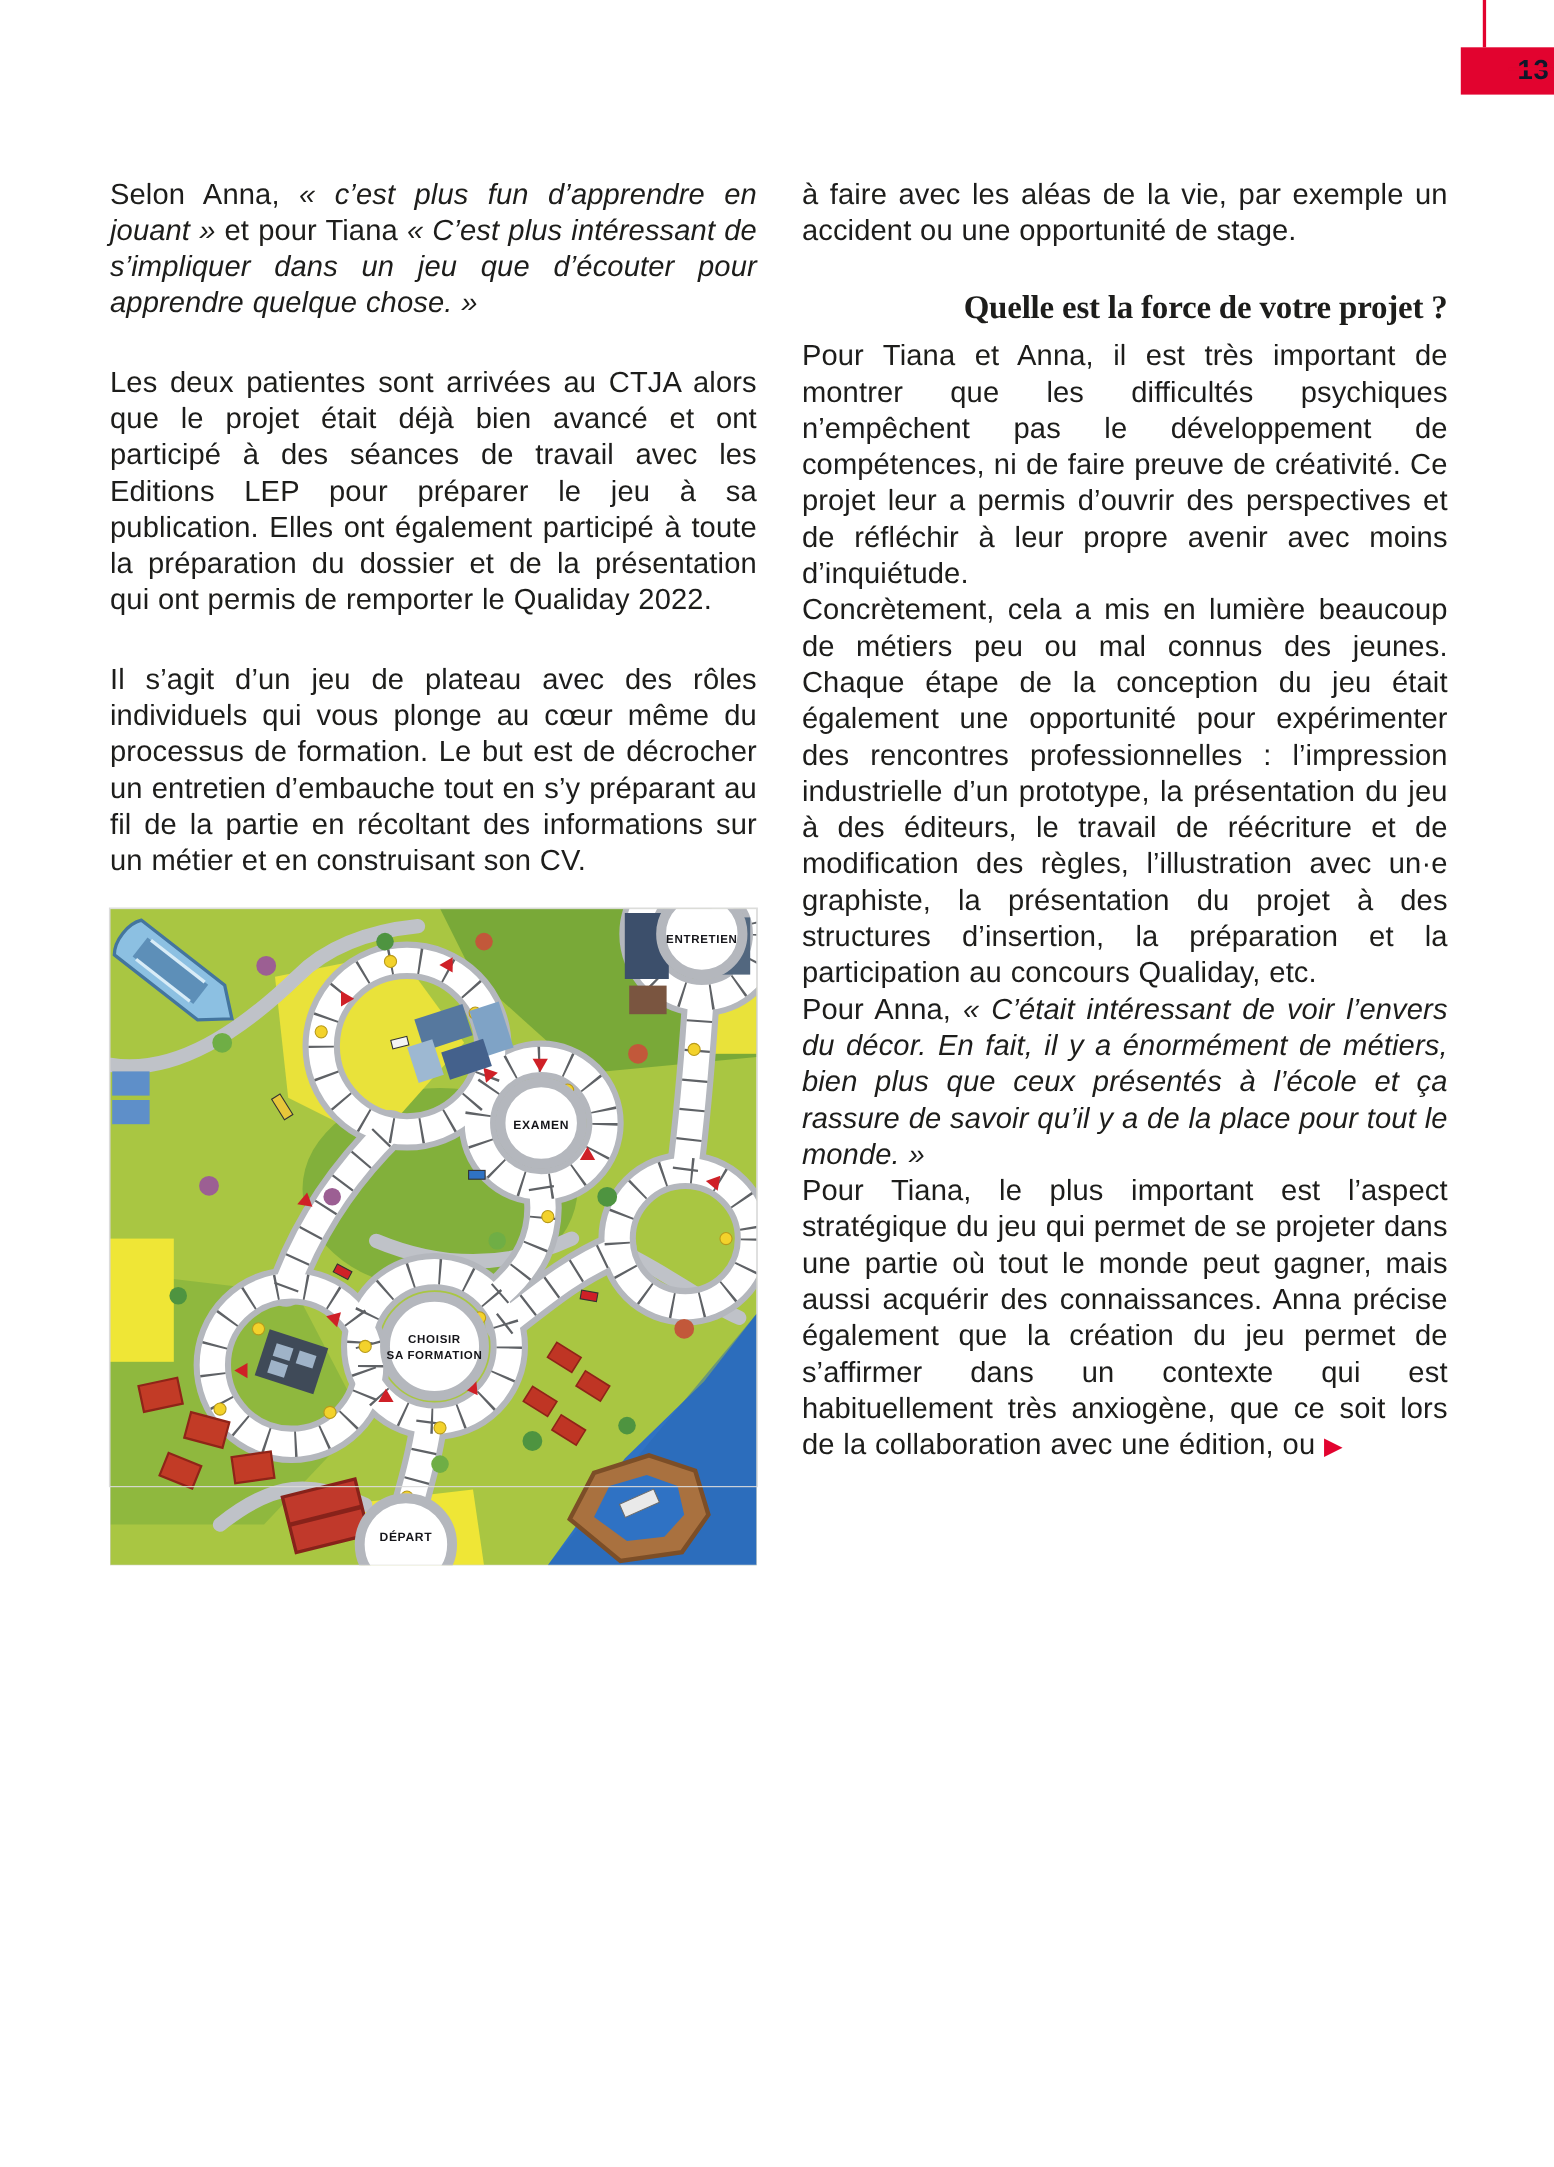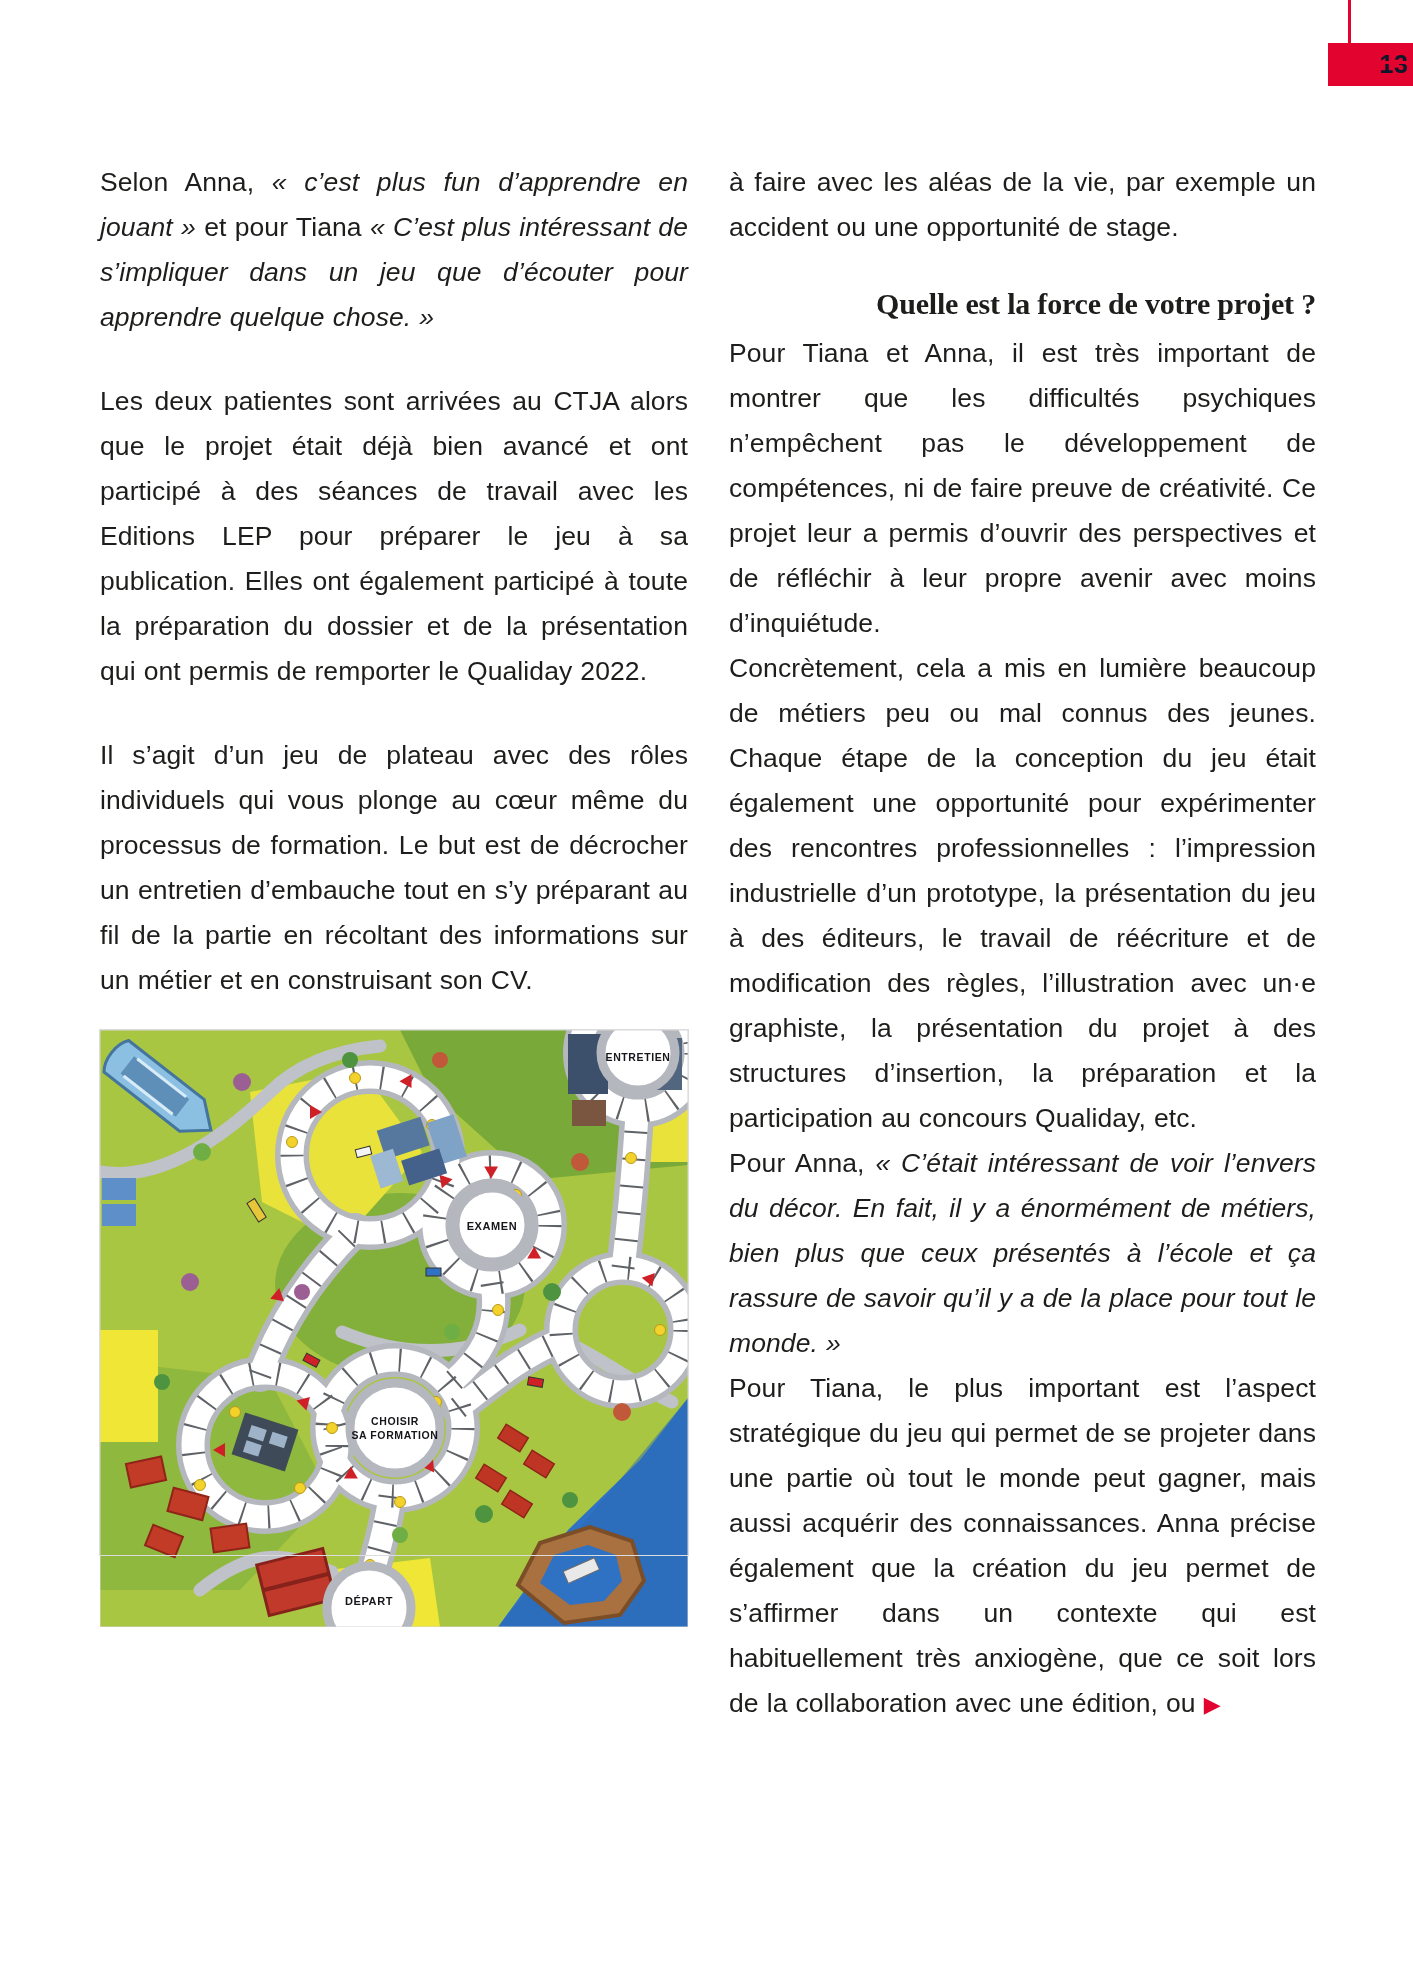--- a/index.html
+++ b/index.html
@@ -19,21 +19,21 @@
     background:#e2032f;color:#0f172a;
     display:flex;align-items:center;justify-content:center;
     font-size:25px;font-weight:700;letter-spacing:.5px;padding-left:44px;
   }
   
   .col{position:absolute;top:160px;}
   .col-left{left:100px;width:588px;}
   .col-right{left:729px;width:587px;}
   p.body{
     margin:0;
-    font-size:26.5px;line-height:45px;
+    font-size:26.5px;line-height:33px;
     text-align:justify;
     letter-spacing:.1px;
     word-spacing:.5px;
   }
   p.gap{margin-bottom:39px;}
   .it{font-style:italic;}
   h2.qhead{
     font-family:"Liberation Serif", serif;
     font-weight:700;
     font-size:30px;line-height:40px;

